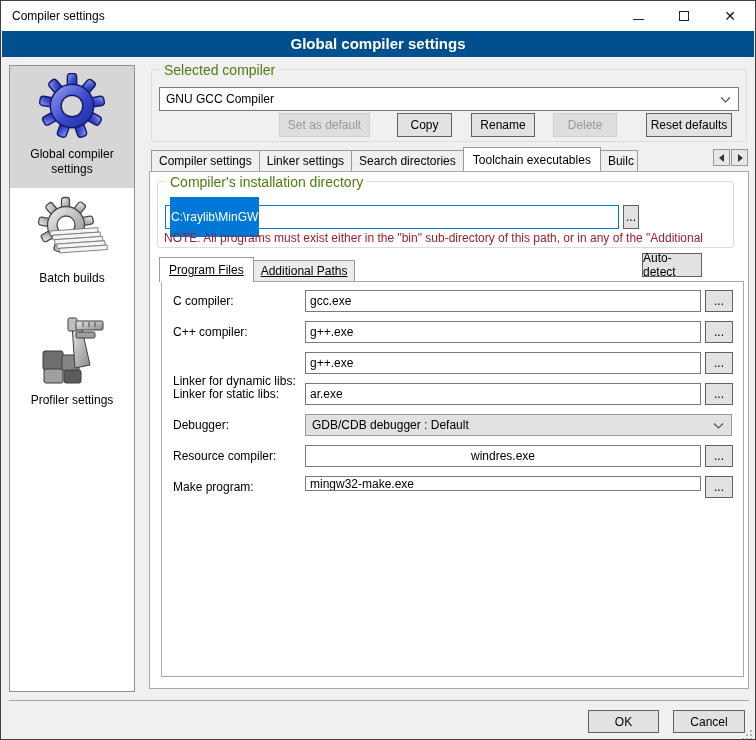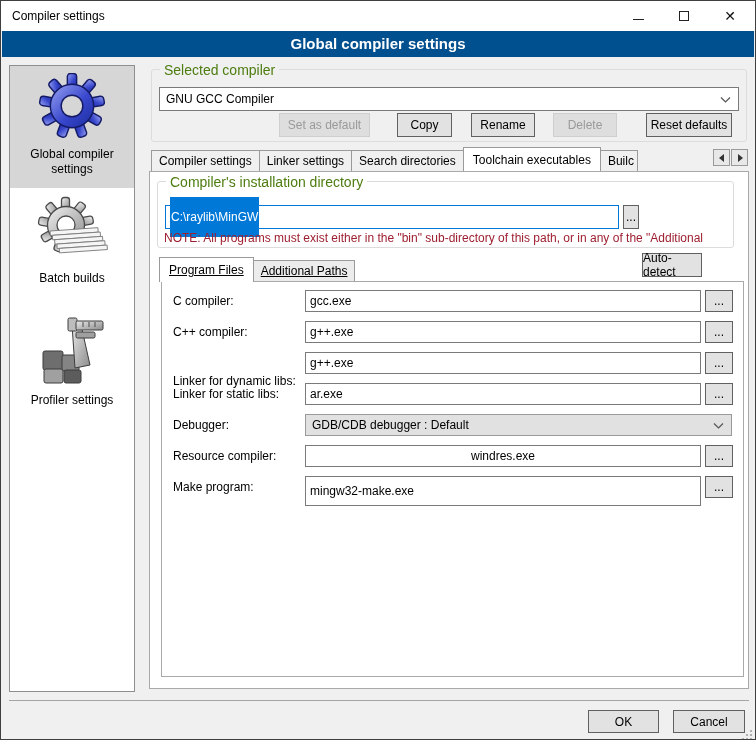--- a/index.html
+++ b/index.html
@@ -257,21 +257,21 @@
           <path d="M1 0.5 L5.5 5 L10 0.5" stroke="#555" fill="none" stroke-width="1.2"></path>
         </svg>
     </span>
   </div>
 
   <div class="field-label" style="left:172px;top:448px;z-index:7;">Resource compiler:</div>
   <input class="tb" style="left: 304px; top: 444px; width: 396px; height: 22px; z-index: 7; text-align: center;" value="windres.exe">
   <div class="btn small" style="left:704px;top:444px;width:28px;z-index:7;">...</div>
 
   <div class="field-label" style="left:172px;top:479px;z-index:7;">Make program:</div>
-  <input class="tb" style="left: 304px; top: 475px; width: 396px; height: 30px; z-index: 7;" value="mingw32-make.exe">
+  <input class="tb" style="left: 304px; top: 475px; width: 396px; height: 15px; z-index: 7;" value="mingw32-make.exe">
   <div class="btn small" style="left:704px;top:475px;width:28px;z-index:7;">...</div>
 
   <div class="divider"></div>
   <div class="btn" style="left:587px;top:709px;width:71px;height:23px;">OK</div>
   <div class="btn" style="left:672px;top:709px;width:72px;height:23px;">Cancel</div>
   <div class="grip">
     <svg width="10" height="10" viewBox="0 0 10 10">
       <rect x="8" y="0" width="2" height="2" fill="#b0b0b0"></rect>
         <rect x="8" y="4" width="2" height="2" fill="#b0b0b0"></rect>
       <rect x="8" y="8" width="2" height="2" fill="#b0b0b0"></rect>

